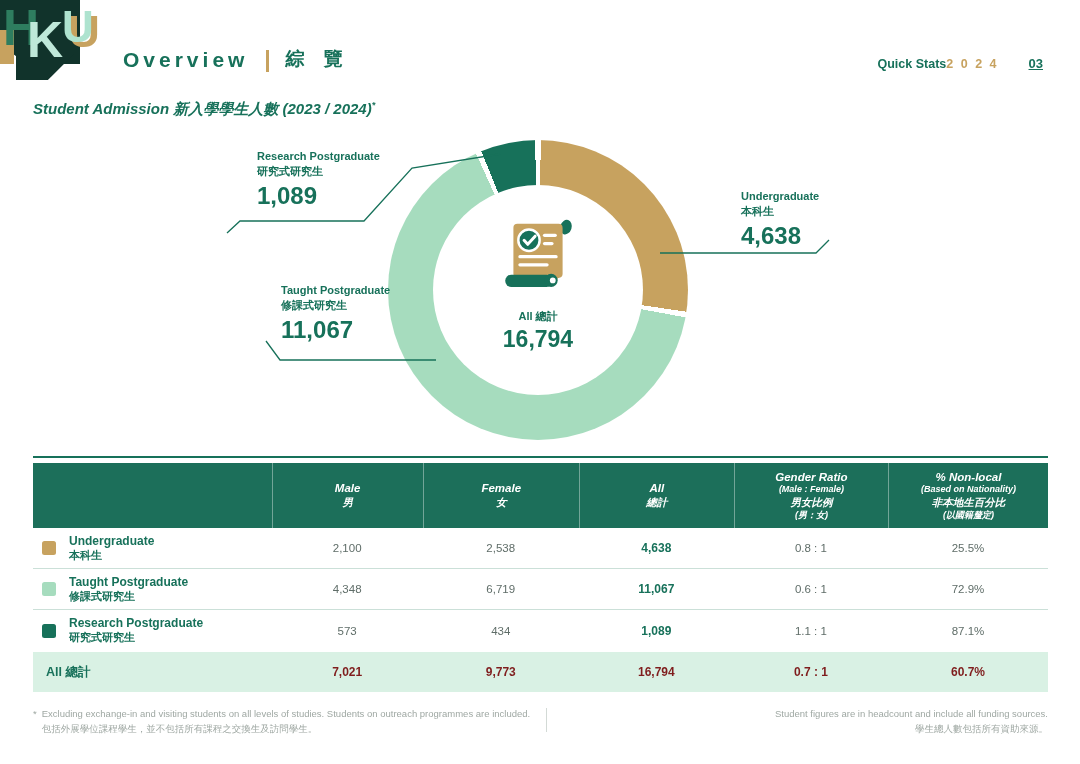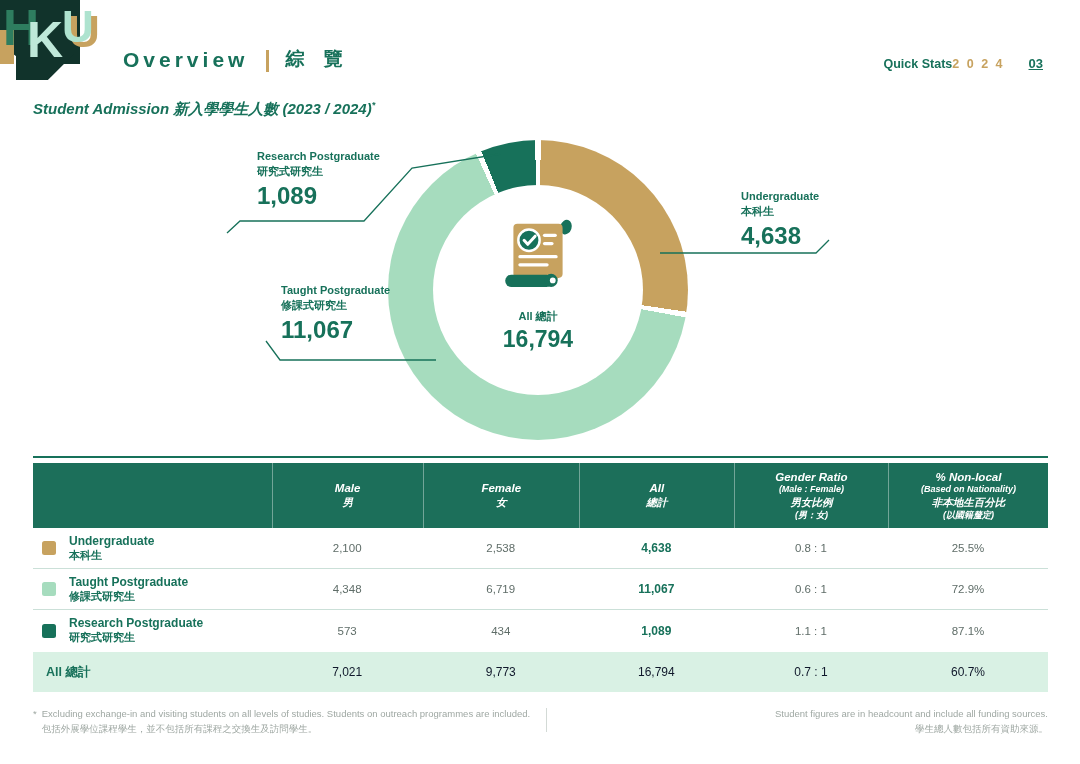--- a/index.html
+++ b/index.html
@@ -24,21 +24,21 @@
   .logo .ltr-k { left:27px; top:15px; font-size:50px; color:#BFE8D9; }
   .logo .ltr-u { left:62px; top:5px; font-size:44px; color:#AEE3CF; text-shadow:6px 5px 0 #C7A25F; }
   
   .page-header { position:absolute; left:123px; top:46px; display:flex; align-items:flex-end; }
   .page-header .en { font-size:21px; font-weight:700; letter-spacing:4px; color:#17715A; }
   .page-header .bar { width:3px; height:22px; background:#C7A25F; margin:0 16px 0 18px; }
   .page-header .zh { font-size:19px; font-weight:700; letter-spacing:7px; color:#17715A; }
   .quick-stats { position:absolute; right:37px; top:56px; display:flex; align-items:flex-end; }
   .quick-stats .lbl { font-size:12.5px; font-weight:700; color:#17715A; }
   .quick-stats .year { font-size:12.5px; font-weight:700; color:#C7A25F; letter-spacing:2px; }
-  .quick-stats .pageno { font-size:13px; font-weight:700; color:#17715A; margin-left:24px;text-decoration:underline; }
+  .quick-stats .pageno { font-size:13px; font-weight:700; color:#17715A; margin-left:30px;text-decoration:underline; }
   
   .section-title { position:absolute; left:33px; top:100px; font-size:15px; font-weight:700; color:#17715A;font-style:italic; }
   .section-title sup { font-size:9px; }
   
   .donut { position:absolute; left:388px; top:140px; width:300px; height:300px; border-radius:50%; }
   .donut-hole { position:absolute; left:45px; top:45px; width:210px; height:210px; border-radius:50%; background:#fff; }
   .donut-center { position:absolute; left:0; right:0; top:72px; text-align:center; }
   .donut-center .c-label { font-size:11px; font-weight:700; color:#17715A; margin-top:7px; }
   .donut-center .c-value { font-size:23px; font-weight:700; color:#17715A; margin-top:2px; }
   .callouts { position:absolute; left:0; top:0; width:1080px; height:764px; pointer-events:none; }
@@ -62,21 +62,21 @@
   .trow { display:flex; align-items:center; height:41px; border-bottom:1px solid #CBE0D8; }
   .trow:last-child { border-bottom:none; }
   .td { text-align:center; font-size:11.5px; color:#5F6D68; }
   .td-label { display:flex; align-items:center; gap:13px; padding-left:9px; text-align:left; }
   .swatch { width:14px; height:14px; border-radius:2.5px; flex:0 0 auto; }
   .rowname .en { font-size:12px; font-weight:700; color:#17715A; line-height:1.25; }
   .rowname .zh { font-size:11px; font-weight:700; color:#17715A; line-height:1.25; }
   .td-all { font-weight:700; color:#17715A; font-size:12px; }
   .total-row { position:absolute; left:33px; top:652px; width:1015px; height:40px; background:#D9F1E4; display:flex; align-items:center; }
   .total-row .t-label { width:240px; padding-left:13px; font-size:12.5px; font-weight:700; color:#17715A; text-align:left; }
-  .total-row .td { font-weight:400; color:#0f172a; font-size:12px; }
+  .total-row .td { font-weight:700; color:#7f1d1d; font-size:12px; }
   
   .footnotes { position:absolute; left:33px; top:706px; width:1015px; display:flex; font-size:9.5px; color:#9FA8A3; line-height:1.6; }
   .fn-left { width:500px; display:flex; }
   .fn-left .marker { margin-right:5px; }
   .fn-divider { width:1px; height:24px; background:#D3DAD6; margin:2px 13px 0 13px; flex:0 0 auto; }
   .fn-right { flex:1;text-align:right; }
 </style>
 </head>
 <body>
 

